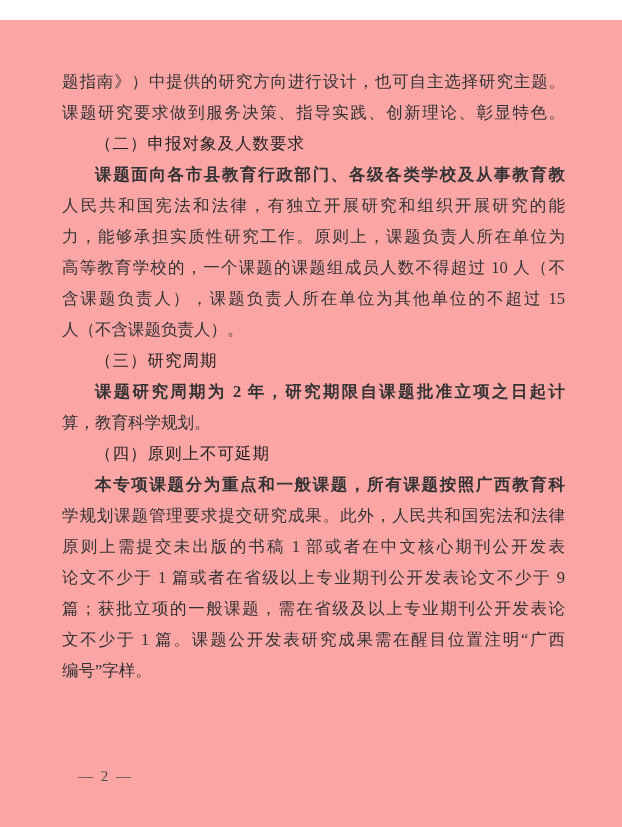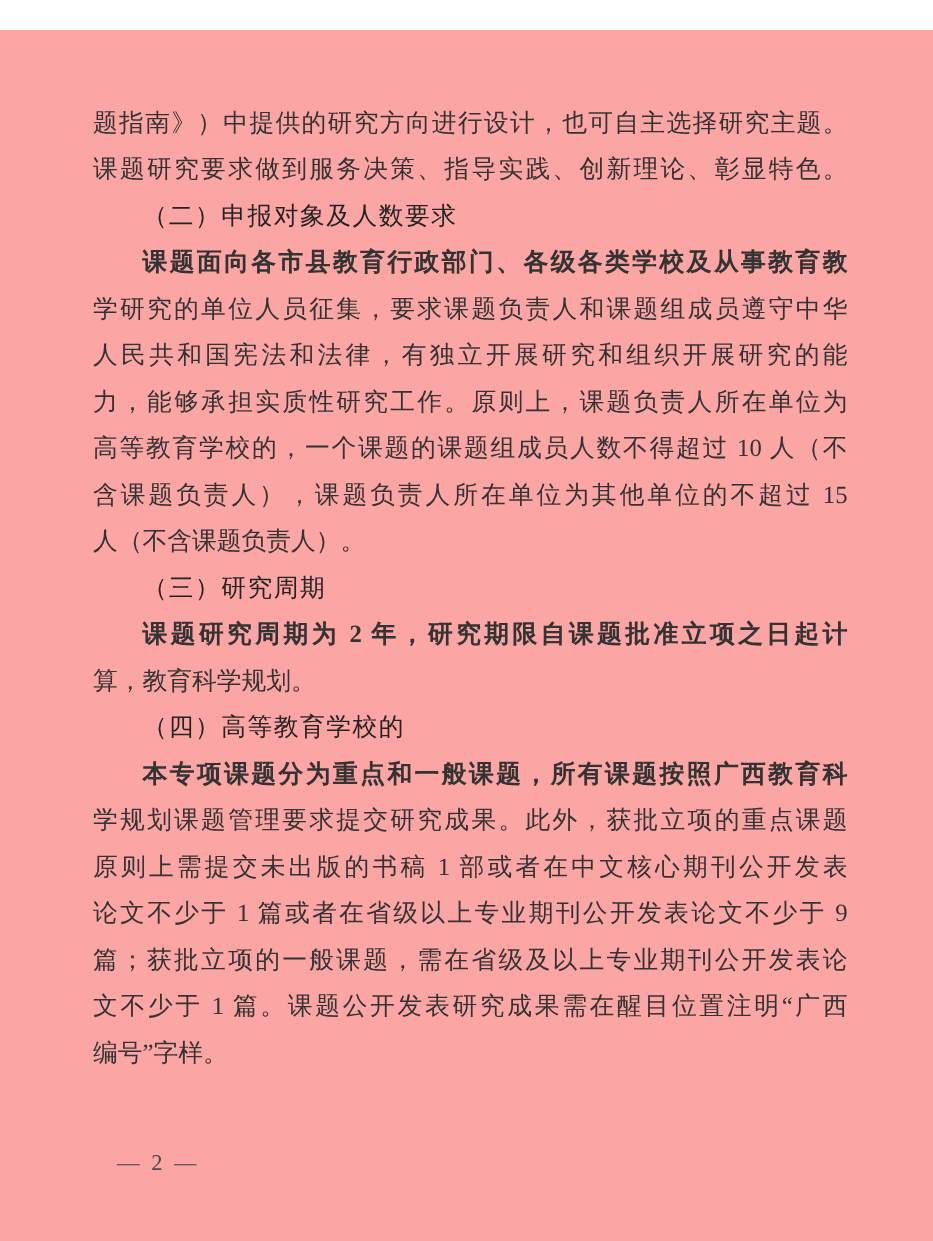--- a/index.html
+++ b/index.html
@@ -57,32 +57,31 @@
 </style>
 </head>
 <body>
 
 <div class="page">
   <div class="content" id="doc-content">
       <div class="line fill">题指南》）中提供的研究方向进行设计，也可自主选择研究主题。</div>
       <div class="line fill">课题研究要求做到服务决策、指导实践、创新理论、彰显特色。</div>
       <div class="line heading indent">（二）申报对象及人数要求</div>
       <div class="line fill indent">课题面向各市县教育行政部门、各级各类学校及从事教育教</div>
-      <div class="line fill">学研究的单位人员征集，要求课题负责人和课题组成员遵守中华</div>
       <div class="line fill">人民共和国宪法和法律，有独立开展研究和组织开展研究的能</div>
       <div class="line fill">力，能够承担实质性研究工作。原则上，课题负责人所在单位为</div>
       <div class="line fill">高等教育学校的，一个课题的课题组成员人数不得超过 10 人（不</div>
       <div class="line fill">含课题负责人），课题负责人所在单位为其他单位的不超过 15</div>
       <div class="line">人（不含课题负责人）。</div>
       <div class="line heading indent">（三）研究周期</div>
       <div class="line fill indent">课题研究周期为 2 年，研究期限自课题批准立项之日起计</div>
       <div class="line">算，教育科学规划。</div>
-      <div class="line heading indent">（四）高等教育学校的</div>
+      <div class="line heading indent">（四）原则上不可延期</div>
       <div class="line fill indent">本专项课题分为重点和一般课题，所有课题按照广西教育科</div>
-      <div class="line fill">学规划课题管理要求提交研究成果。此外，获批立项的重点课题</div>
+      <div class="line fill">学规划课题管理要求提交研究成果。此外，人民共和国宪法和法律</div>
       <div class="line fill">原则上需提交未出版的书稿 1 部或者在中文核心期刊公开发表</div>
       <div class="line fill">论文不少于 1 篇或者在省级以上专业期刊公开发表论文不少于 9</div>
       <div class="line fill">篇；获批立项的一般课题，需在省级及以上专业期刊公开发表论</div>
       <div class="line fill">文不少于 1 篇。课题公开发表研究成果需在醒目位置注明“广西</div>
       <div class="line">编号”字样。</div>
     </div>
   <div class="footer">— 2 —</div>
 </div>
 
 </body></html>

